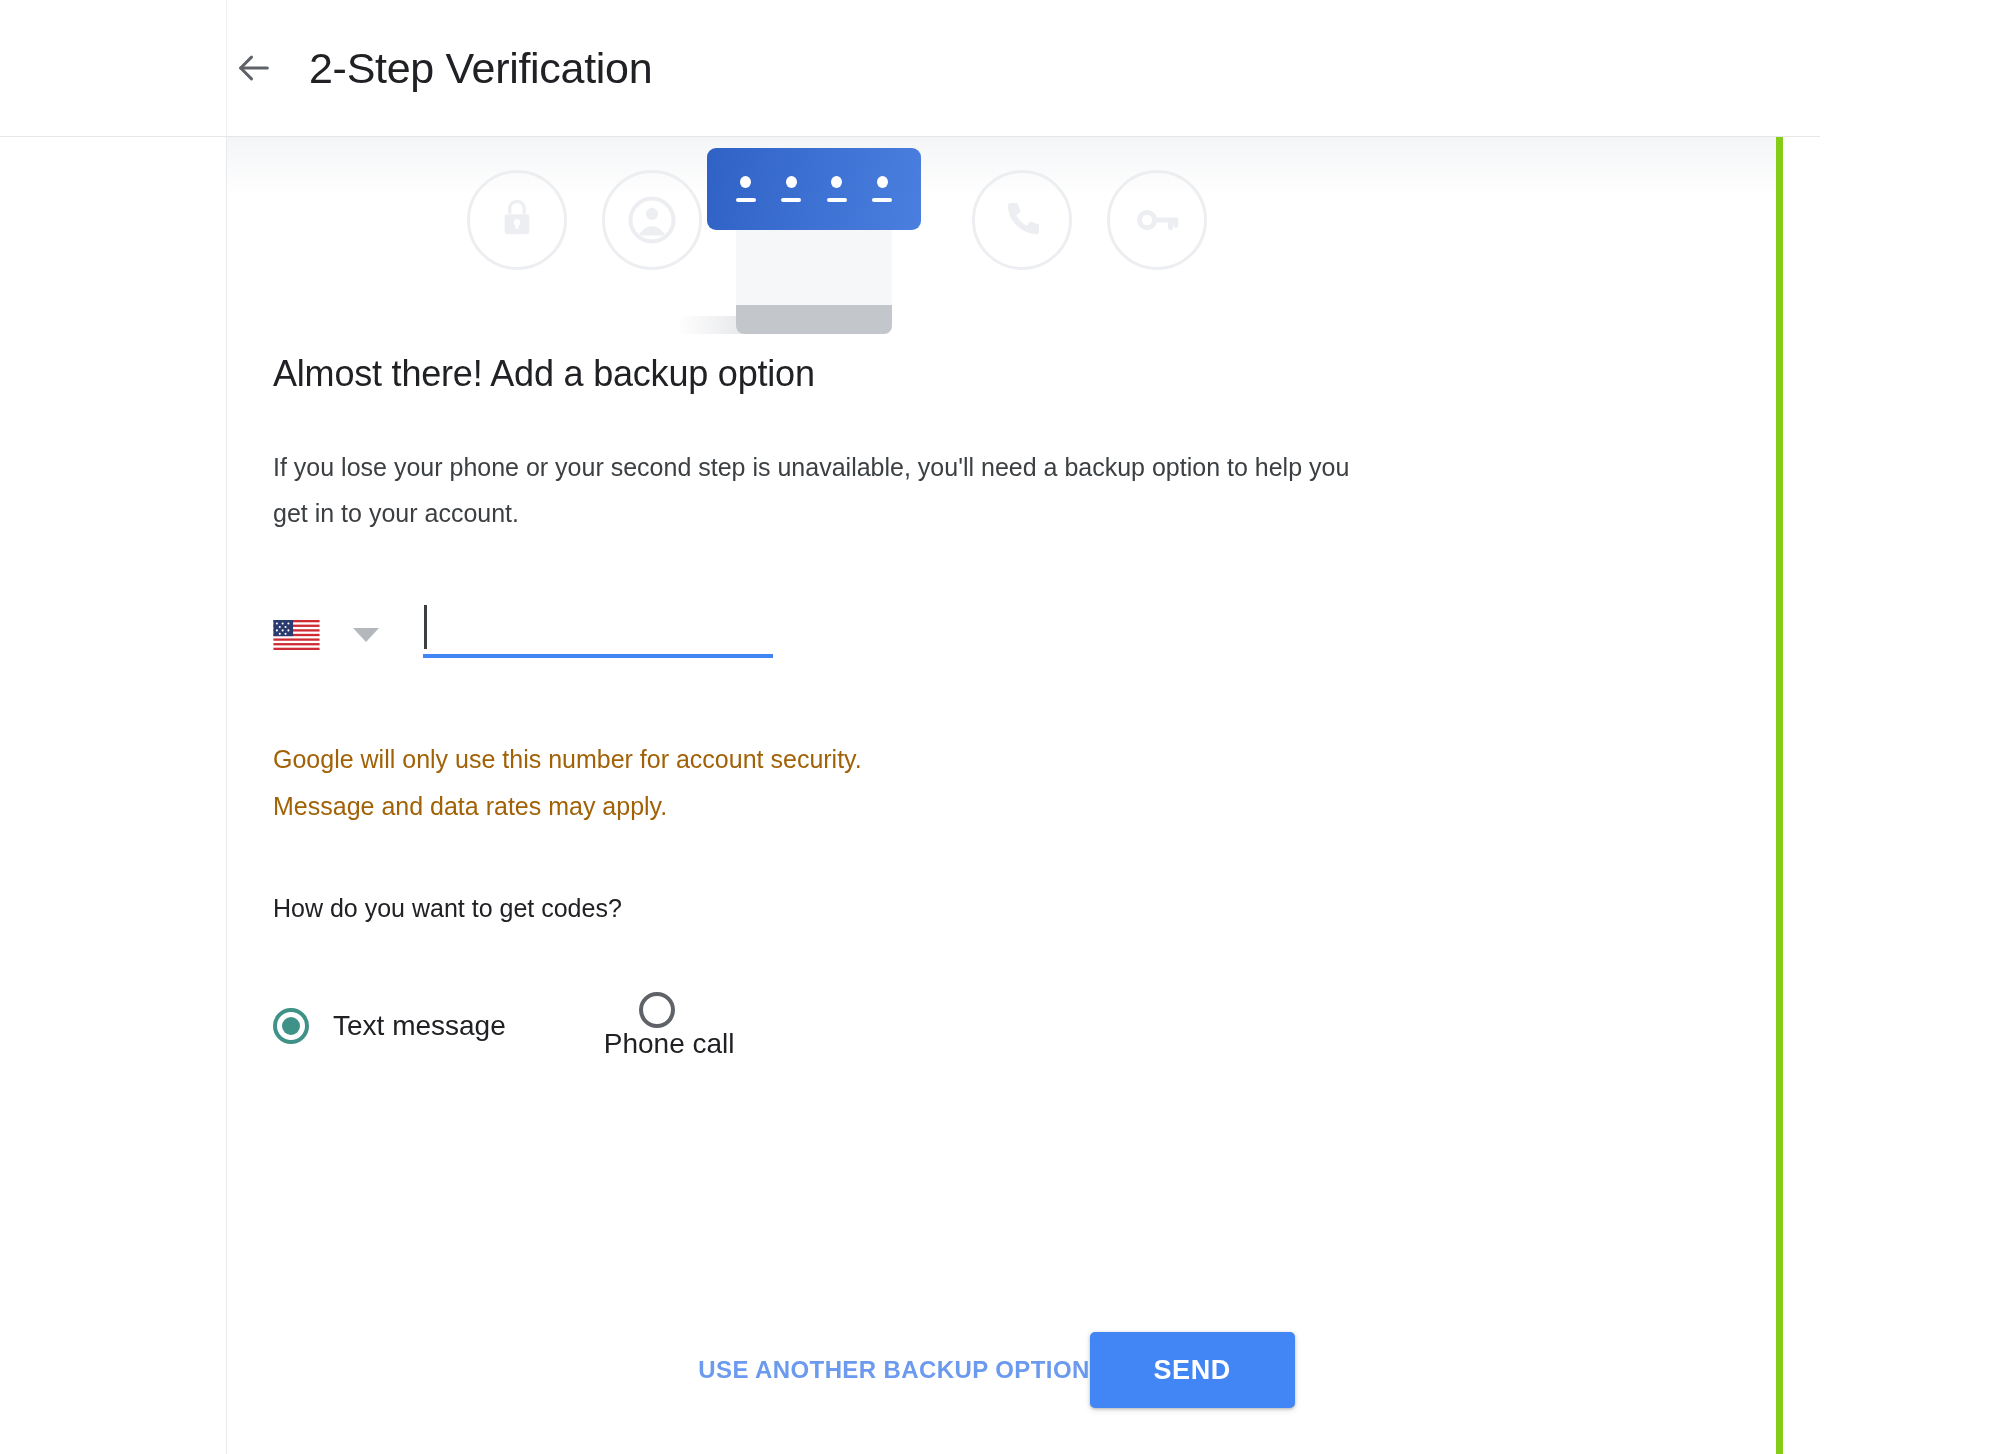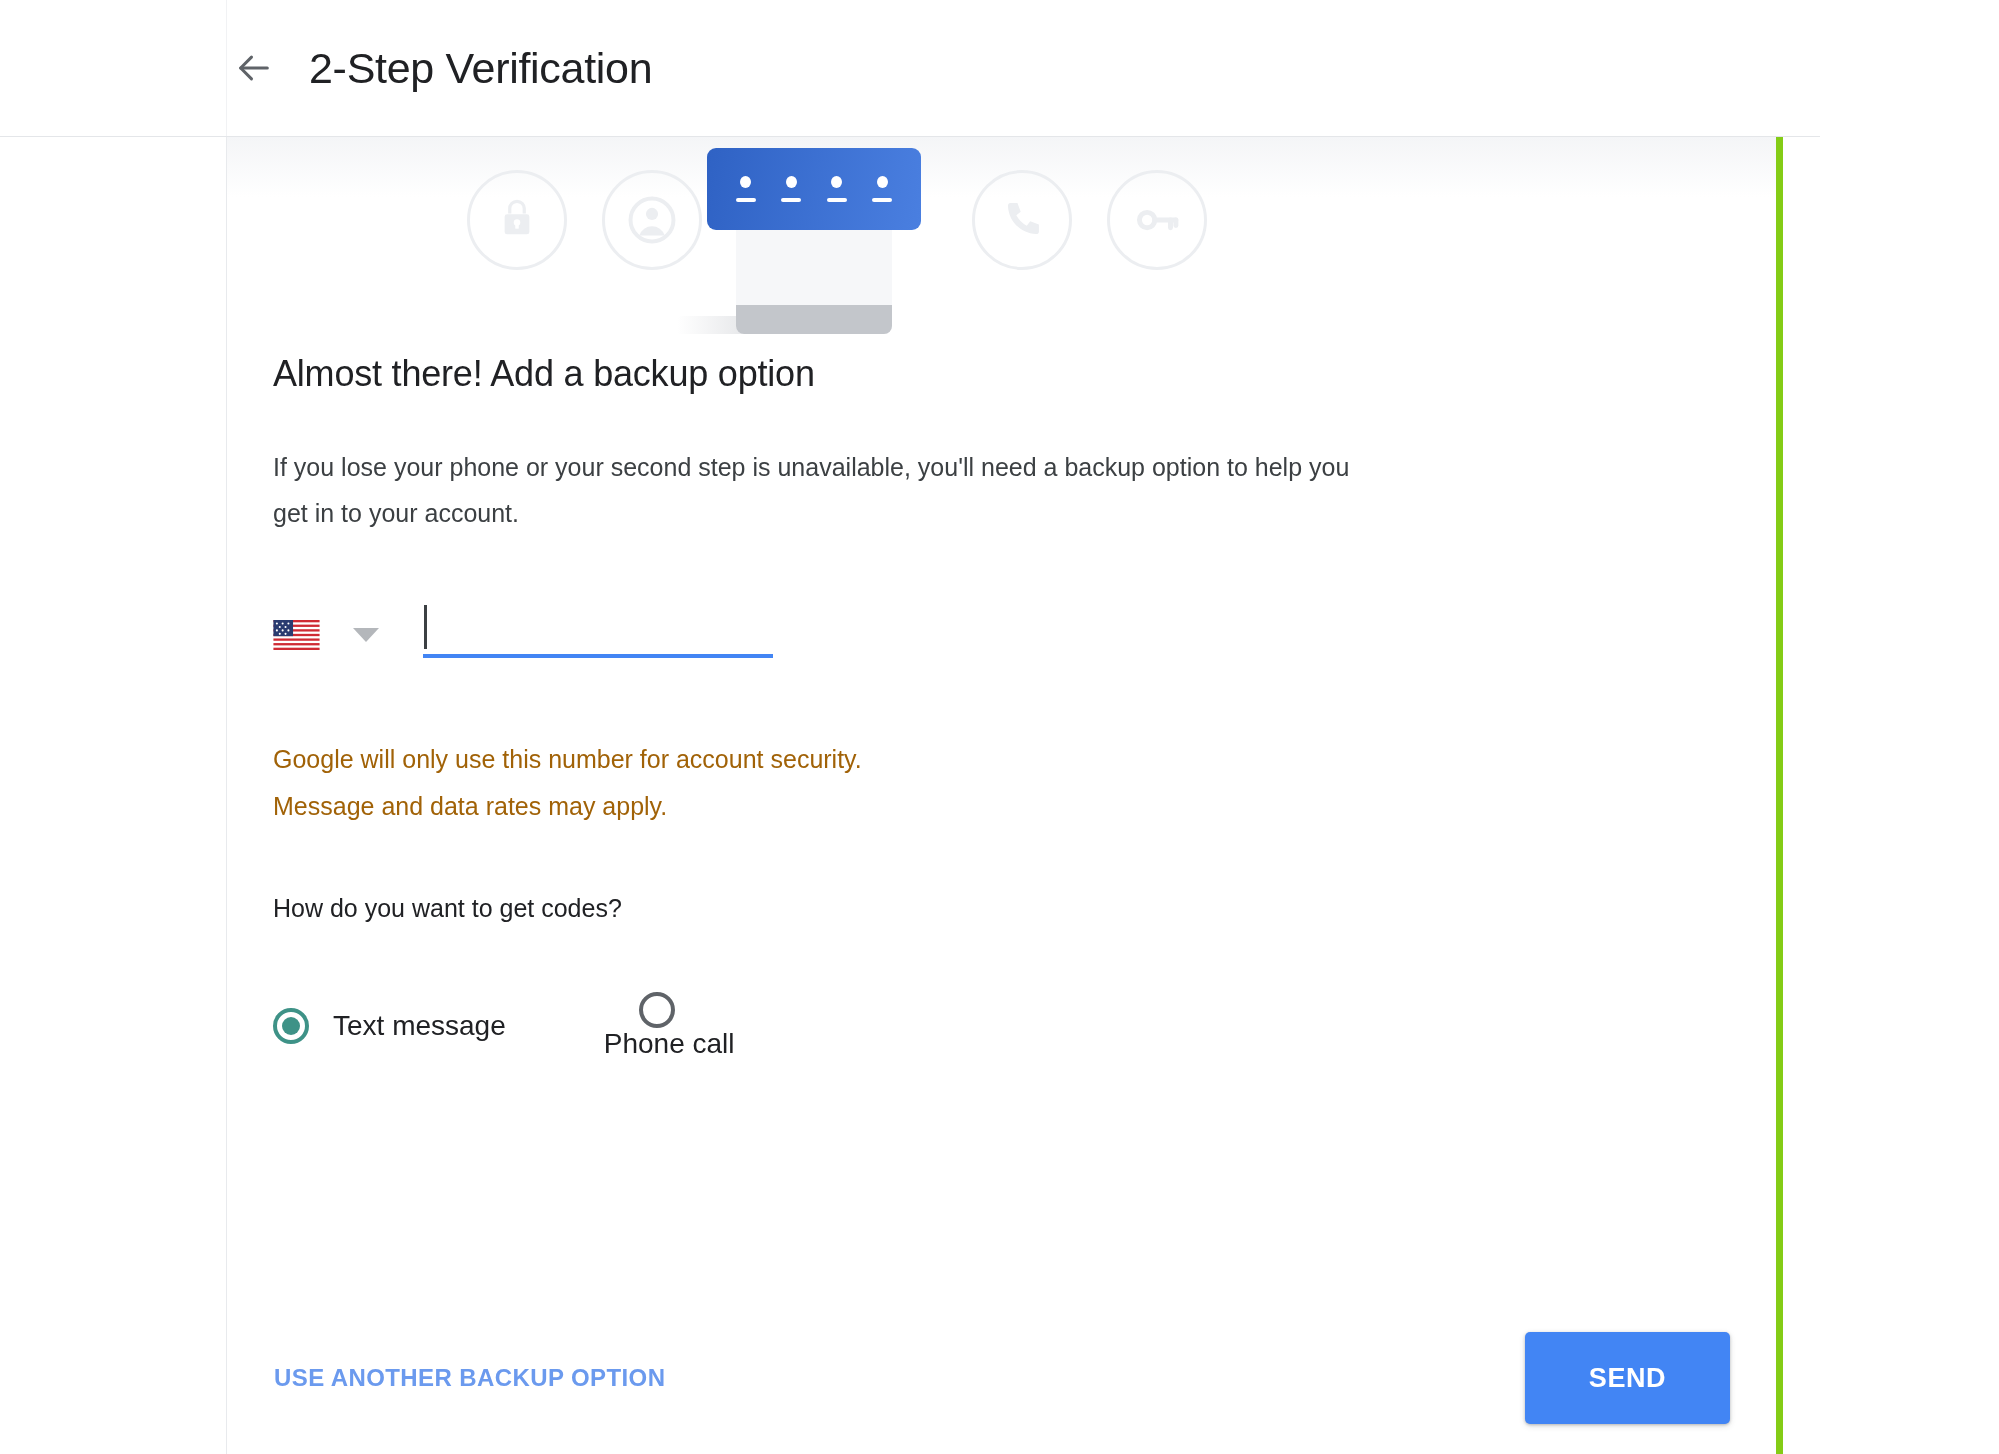--- a/index.html
+++ b/index.html
@@ -321,41 +321,41 @@
   .radio-label {
     margin-left: 24px;
     font-size: 28px;
     color: #202124;
     white-space: nowrap;
   }
 
   
   .actions {
     position: absolute;
-    left: 47px;
+    left: 36px;
     right: 46px;
     top: 1195px;
     display: flex;
     align-items: center;
-    justify-content: space-between;
+    justify-content: center;
   }
   .text-button {
     font-size: 24px;
     font-weight: 700;
     letter-spacing: 0.4px;
     color: #6b9aee;
     background: none;
     border: 0;
     padding: 10px 0;
     cursor: pointer;
     font-family: "Liberation Sans", sans-serif;
   }
   .send-button {
     min-width: 205px;
-    height: 92px;
+    height: 76px;
     background: #4285f4;
     color: #ffffff;
     border: 0;
     border-radius: 5px;
     font-size: 27px;
     font-weight: 700;
     letter-spacing: 0.6px;
     font-family: "Liberation Sans", sans-serif;
     cursor: pointer;
     box-shadow: 0 1px 3px rgba(60,64,67,0.3), 0 2px 6px rgba(60,64,67,0.15);

